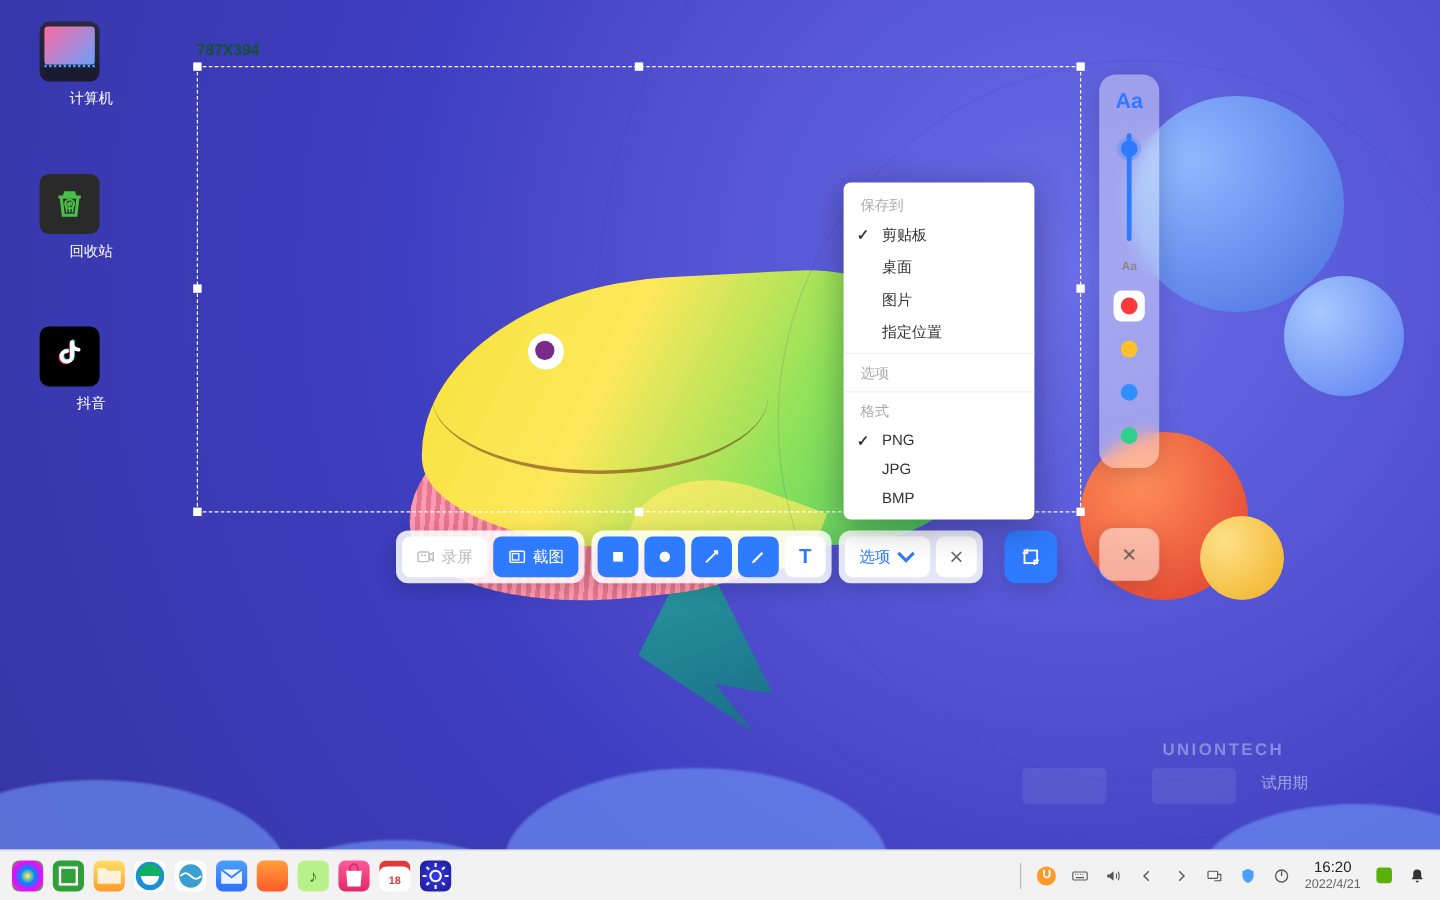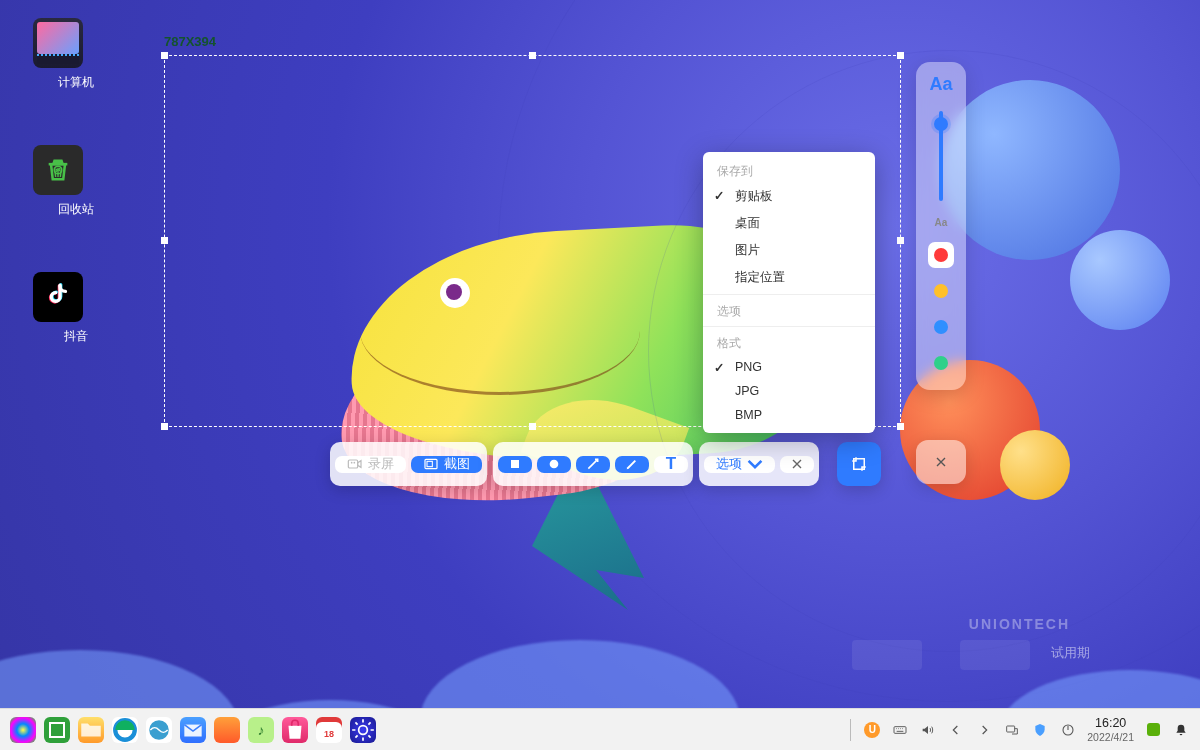--- a/index.html
+++ b/index.html
@@ -69,32 +69,32 @@
 .selection { position:absolute; left:164px; top:55px; width:737px; height:372px;
  border:1px dashed #fff; }
 .selection .handle { position:absolute; width:7px; height:7px; background:#fff; }
 .selection .h-tl{left:-4px;top:-4px;} .selection .h-tm{left:calc(50% - 4px);top:-4px;} .selection .h-tr{right:-4px;top:-4px;}
 .selection .h-ml{left:-4px;top:calc(50% - 4px);} .selection .h-mr{right:-4px;top:calc(50% - 4px);}
 .selection .h-bl{left:-4px;bottom:-4px;} .selection .h-bm{left:calc(50% - 4px);bottom:-4px;} .selection .h-br{right:-4px;bottom:-4px;}
 .sel-size { position:absolute; left:164px; top:34px; font-size:13px; font-weight:700; color:#14532d; }
 
 .toolbar { position:absolute; left:330px; top:442px; height:44px; display:flex; gap:6px; align-items:center; }
 .tool-group { background:rgba(255,255,255,0.85); border-radius:10px; height:44px; display:flex; align-items:center; padding:5px; gap:5px; box-shadow:0 4px 16px rgba(0,0,0,0.18); }
-.tbtn { height:17px; min-width:34px; padding:0 10px; border:none; border-radius:7px; background:#fff; cursor:pointer; display:flex; align-items:center; justify-content:center; gap:5px; font-size:13px; color:#444; }
+.tbtn { height:34px; min-width:34px; padding:0 10px; border:none; border-radius:7px; background:#fff; cursor:pointer; display:flex; align-items:center; justify-content:center; gap:5px; font-size:13px; color:#444; }
 .tbtn.wide { padding:0 12px; }
 .tbtn.blue { background:#2f7bff; color:#fff; }
 .tbtn svg { width:16px; height:16px; }
 .tbtn.icon-only { width:34px; padding:0; }
 .floating-btn { background:rgba(255,255,255,0.85); width:44px; height:44px; border-radius:10px; border:none; display:flex; align-items:center; justify-content:center; box-shadow:0 4px 16px rgba(0,0,0,0.18); cursor:pointer; }
 .floating-btn.blue { background:#2f7bff; }
 .floating-btn svg { width:18px; height:18px; color:#555; }
 .floating-btn.blue svg { color:#fff; }
 .opt-text { color:#2f7bff; }
 
-.popup { position:absolute; left:703px; top:152px; width:172px; background:#fff; border-radius:6px; box-shadow:0 6px 28px rgba(0,0,0,0.3); font-size:12.5px; color:#333; padding:6px 0; }
+.popup { position:absolute; left:703px; top:152px; width:159px; background:#fff; border-radius:6px; box-shadow:0 6px 28px rgba(0,0,0,0.3); font-size:12.5px; color:#333; padding:6px 0; }
 .popup .sect-title { padding:5px 14px 3px; font-size:12px; color:#aaa; }
 .popup .item { padding:5px 14px 5px 32px; position:relative; cursor:pointer; }
 .popup .item .check { position:absolute; left:11px; top:5px; font-weight:800; }
 .popup hr { border:none; border-top:1px solid #eee; margin:3px 0; }
 
 .side-panel { position:absolute; left:916px; top:62px; width:50px; background:rgba(255,255,255,0.4); border-radius:14px; padding:12px 0 14px; display:flex; flex-direction:column; align-items:center; gap:10px; box-shadow:0 6px 20px rgba(0,0,0,0.15); backdrop-filter:blur(6px); }
 .side-panel .aa-big { color:#2f7bff; font-size:18px; font-weight:600; }
 .side-panel .slider { width:4px; height:90px; background:#2f7bff; border-radius:2px; position:relative; margin:6px 0; }
 .side-panel .slider .thumb { position:absolute; left:-5px; top:6px; width:14px; height:14px; background:#2f7bff; border-radius:50%; box-shadow:0 0 0 3px rgba(47,123,255,0.25); }
 .side-panel .aa-small { color:#888; font-size:10px; font-weight:600; margin-bottom:4px; }

